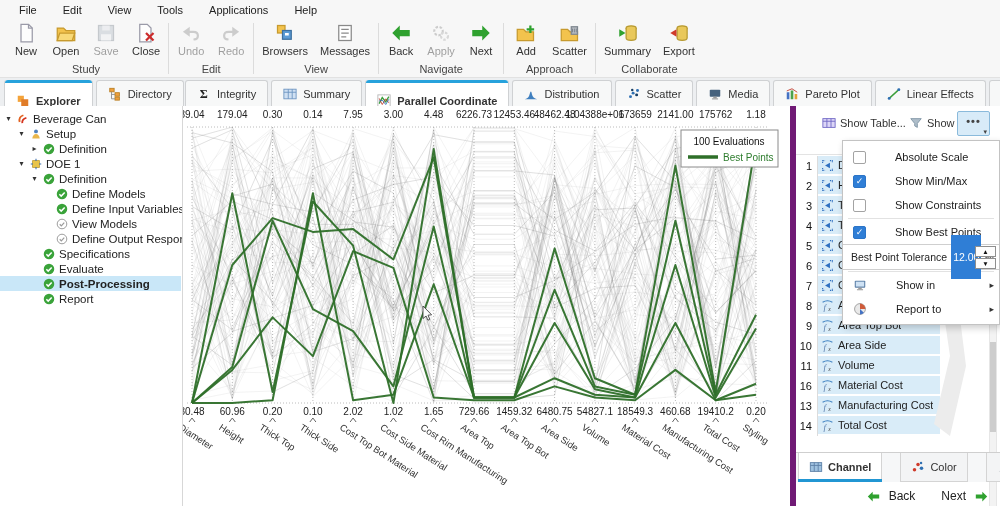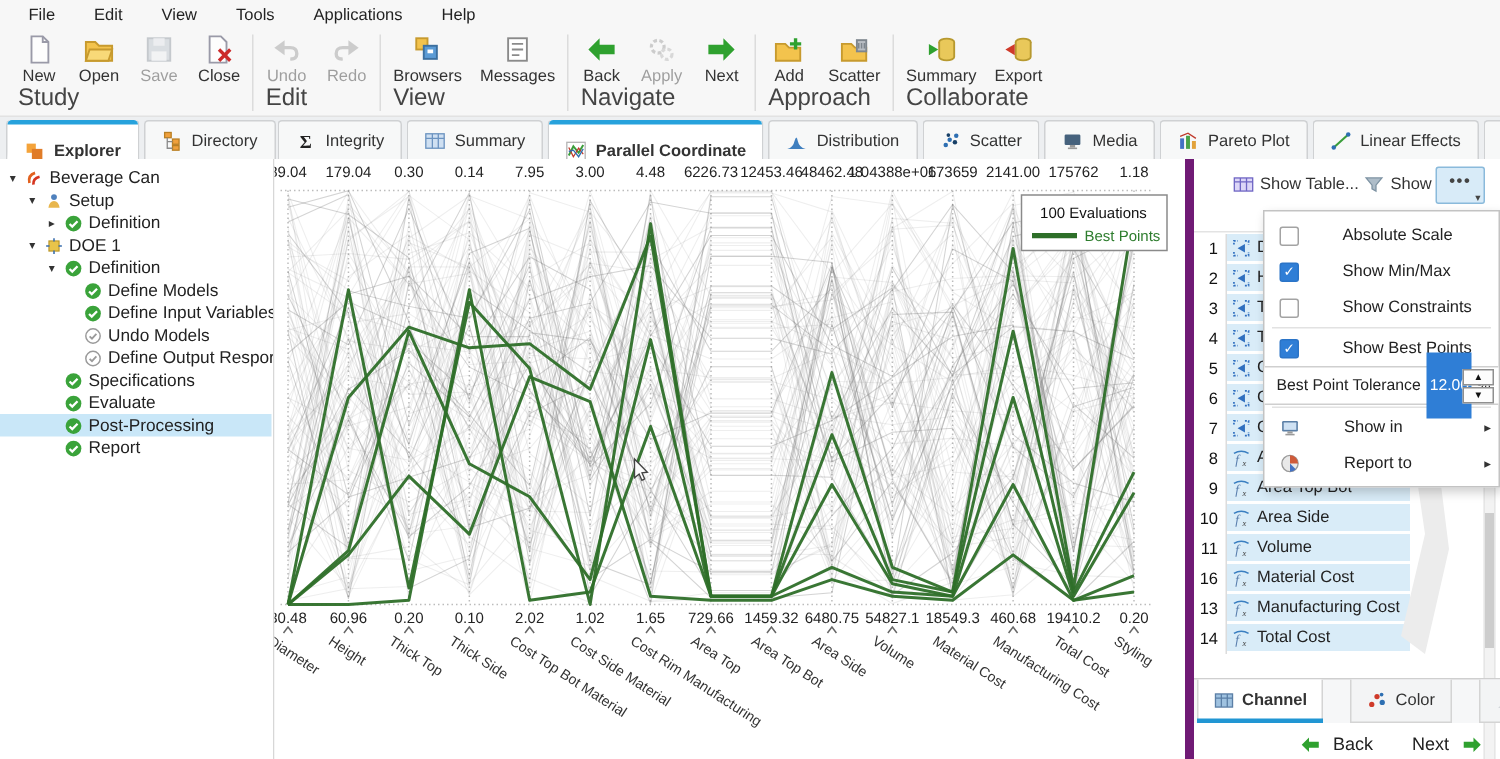--- a/index.html
+++ b/index.html
@@ -13,38 +13,38 @@
   .mitem{padding:2px 13px;color:#222;font-size:11px}
 
   
   .toolbar{position:absolute;top:20px;left:0;right:0;height:58px;background:#f7f7f7;border-bottom:1px solid #e2e2e2;display:flex;padding-left:4px}
   .tbgroup{display:flex;flex-direction:column;justify-content:space-between;padding:3px 8px 1px}
   .tbbtns{display:flex;gap:12px}
   .tbbtn{display:flex;flex-direction:column;align-items:center;gap:2px;min-width:28px;cursor:default}
   .tbic{width:20px;height:20px}
   .tblbl{color:#333;font-size:11px}
   .tbbtn.dis{opacity:.45}
-  .tbglbl{color:#444;font-size:16px;padding-bottom:1px}
+  .tbglbl{text-align:center;color:#444;font-size:11px;padding-bottom:1px}
   .tbsep{width:1px;background:#dcdcdc;margin:3px 0}
 
   
   .tabstrip{position:absolute;top:78px;left:0;right:0;height:28px;background:#edeff1}
   .lefttabs{position:absolute;left:4px;bottom:0;display:flex;gap:3px}
   .maintabs{position:absolute;left:185px;bottom:0;display:flex;gap:3px}
   .tab{position:relative;height:26px;background:#f7f8f8;border:1px solid #cfd1d3;border-bottom:none;border-radius:3px 3px 0 0;display:flex;align-items:center;gap:6px;padding:0 11px;color:#333;white-space:nowrap;cursor:default}
   .tab.active{background:#fff;font-weight:bold;border-top:none;padding-top:16px}
   .tab.active::before{content:"";position:absolute;top:0;left:0;right:0;height:3px;background:#27a2dc;border-radius:3px 3px 0 0}
   .tabic{width:14px;height:14px}
 
   
   .tree{position:absolute;left:0;top:106px;width:183px;bottom:0;background:#fff;border-right:1px solid #d7d7d7;overflow:hidden}
   .trow{position:absolute;left:0;right:1px;height:15px;display:flex;align-items:center;gap:4px;white-space:nowrap;cursor:default}
   .trow .tlbl{color:#222;font-size:11.5px}
   .trow.sel{background:#c9e7f8}
-  .trow.sel .tlbl{font-weight:normal}
+  .trow.sel .tlbl{font-weight:bold}
   .exp{width:9px;font-size:8px;color:#333;text-align:center;flex:none}
   .tic{width:12px;height:12px;flex:none}
 
   
   .main{position:absolute;left:183px;top:106px;width:607px;bottom:0;background:#fff}
   .chartsvg{position:absolute;left:0;top:0}
   .dot{stroke:#bcbcbc;stroke-dasharray:1 2;fill:none}
   .gpoly{fill:none;stroke:#707070;stroke-width:.7}
   .best{fill:none;stroke:#2e6f29;stroke-width:2;stroke-linejoin:round;stroke-opacity:.95}
   .tv{font-size:10px;fill:#222;text-anchor:middle;font-family:"Liberation Sans",sans-serif}
@@ -458,21 +458,21 @@
       <span class="tlbl">Define Models</span>
     </div>
     <div class="trow" style="top:110px;padding-left:43px">
       <span class="exp"></span>
       <span class="icon tic">
         <svg viewBox="0 0 16 16" xmlns="http://www.w3.org/2000/svg">
           <circle cx="8" cy="8" r="6.4" fill="#fff" stroke="#9a9a9a" stroke-width="1.3"></circle>
           <path d="M5 8.3l2.1 2.1L11 6.2" fill="none" stroke="#9a9a9a" stroke-width="1.6"></path>
         </svg>
       </span>
-      <span class="tlbl">Undo Models</span>
+      <span class="tlbl">View Models</span>
     </div>
     <div class="trow" style="top:125px;padding-left:43px">
       <span class="exp"></span>
       <span class="icon tic">
         <svg viewBox="0 0 16 16" xmlns="http://www.w3.org/2000/svg">
           <circle cx="8" cy="8" r="6.4" fill="#fff" stroke="#9a9a9a" stroke-width="1.3"></circle>
           <path d="M5 8.3l2.1 2.1L11 6.2" fill="none" stroke="#9a9a9a" stroke-width="1.6"></path>
         </svg>
       </span>
       <span class="tlbl">Define Output Responses</span>

